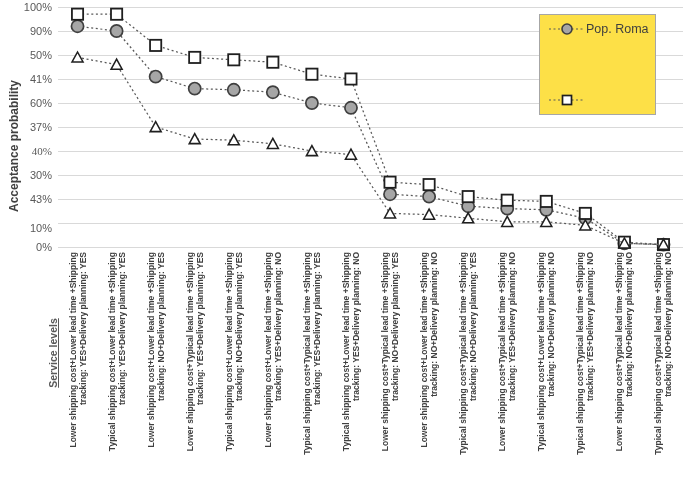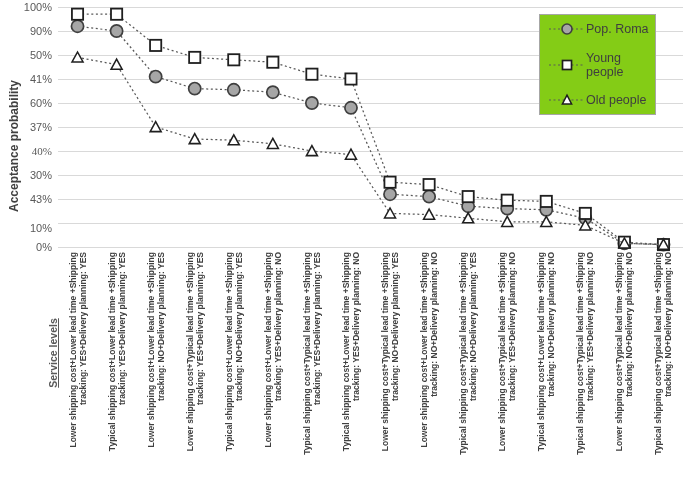--- a/index.html
+++ b/index.html
@@ -8,21 +8,21 @@
   #chart-svg{position:absolute;left:0;top:0;}
   .ytick{position:absolute;width:50px;text-align:right;font-size:11px;color:#595959;line-height:13px;}
   .ytitle{position:absolute;left:-116px;top:137px;width:260px;height:18px;transform:rotate(-90deg);
           text-align:center;font-size:12px;font-weight:bold;color:#404040;line-height:18px;}
   .xtitle{position:absolute;left:3px;top:345px;width:100px;height:16px;transform:rotate(-90deg);
           text-align:center;font-size:10.5px;font-weight:bold;color:#595959;
           text-decoration:underline;line-height:16px;}
   .xlabel{position:absolute;width:230px;height:38px;transform:rotate(-90deg);
           display:flex;flex-direction:column;justify-content:center;}
   .xlabel span{display:block;text-align:right;font-size:8.5px;font-weight:bold;color:#404040;line-height:10.5px;}
-  .legend{position:absolute;left:539px;top:14px;width:117px;height:101px;background:#84cc16;
+  .legend{position:absolute;left:539px;top:14px;width:117px;height:101px;background:#fde047;
           border:1.5px solid #a6a6a6;box-sizing:border-box;display:flex;flex-direction:column;
           justify-content:space-between;padding:7px 2px 7px 8px;}
   .litem{display:flex;align-items:center;}
   .licon{flex:0 0 38px;}
   .llabel{font-size:12.5px;color:#3f3f3f;line-height:14px;width:66px;}
 </style>
 </head>
 <body>
 
 <div class="fig">
@@ -163,23 +163,15 @@
         <line x1="1" y1="7" x2="37" y2="7" stroke="#595959" stroke-width="1.2" stroke-dasharray="2 2.5"></line>
         <circle cx="19" cy="7" r="5" fill="#a6a6a6" stroke="#3f3f3f" stroke-width="1.6"></circle>
       </svg>
       <span class="llabel">Pop. Roma</span>
     </div>
     <div class="litem">
       <svg class="licon" width="38" height="14">
         <line x1="1" y1="7" x2="37" y2="7" stroke="#595959" stroke-width="1.2" stroke-dasharray="2 2.5"></line>
         <rect x="14.5" y="2.5" width="9" height="9" fill="#fff" stroke="#1f1f1f" stroke-width="1.7"></rect>
       </svg>
-      <span class="llabel">Young people</span>
-    </div>
-    <div class="litem">
-      <svg class="licon" width="38" height="14">
-        <line x1="1" y1="7" x2="37" y2="7" stroke="#595959" stroke-width="1.2" stroke-dasharray="2 2.5"></line>
-        <path d="M19,2.2 L23.6,11 L14.4,11 Z" fill="#fff" stroke="#1f1f1f" stroke-width="1.5"></path>
-      </svg>
-      <span class="llabel">Old people</span>
     </div>
   </div>
 </div>
 
 </body></html>

